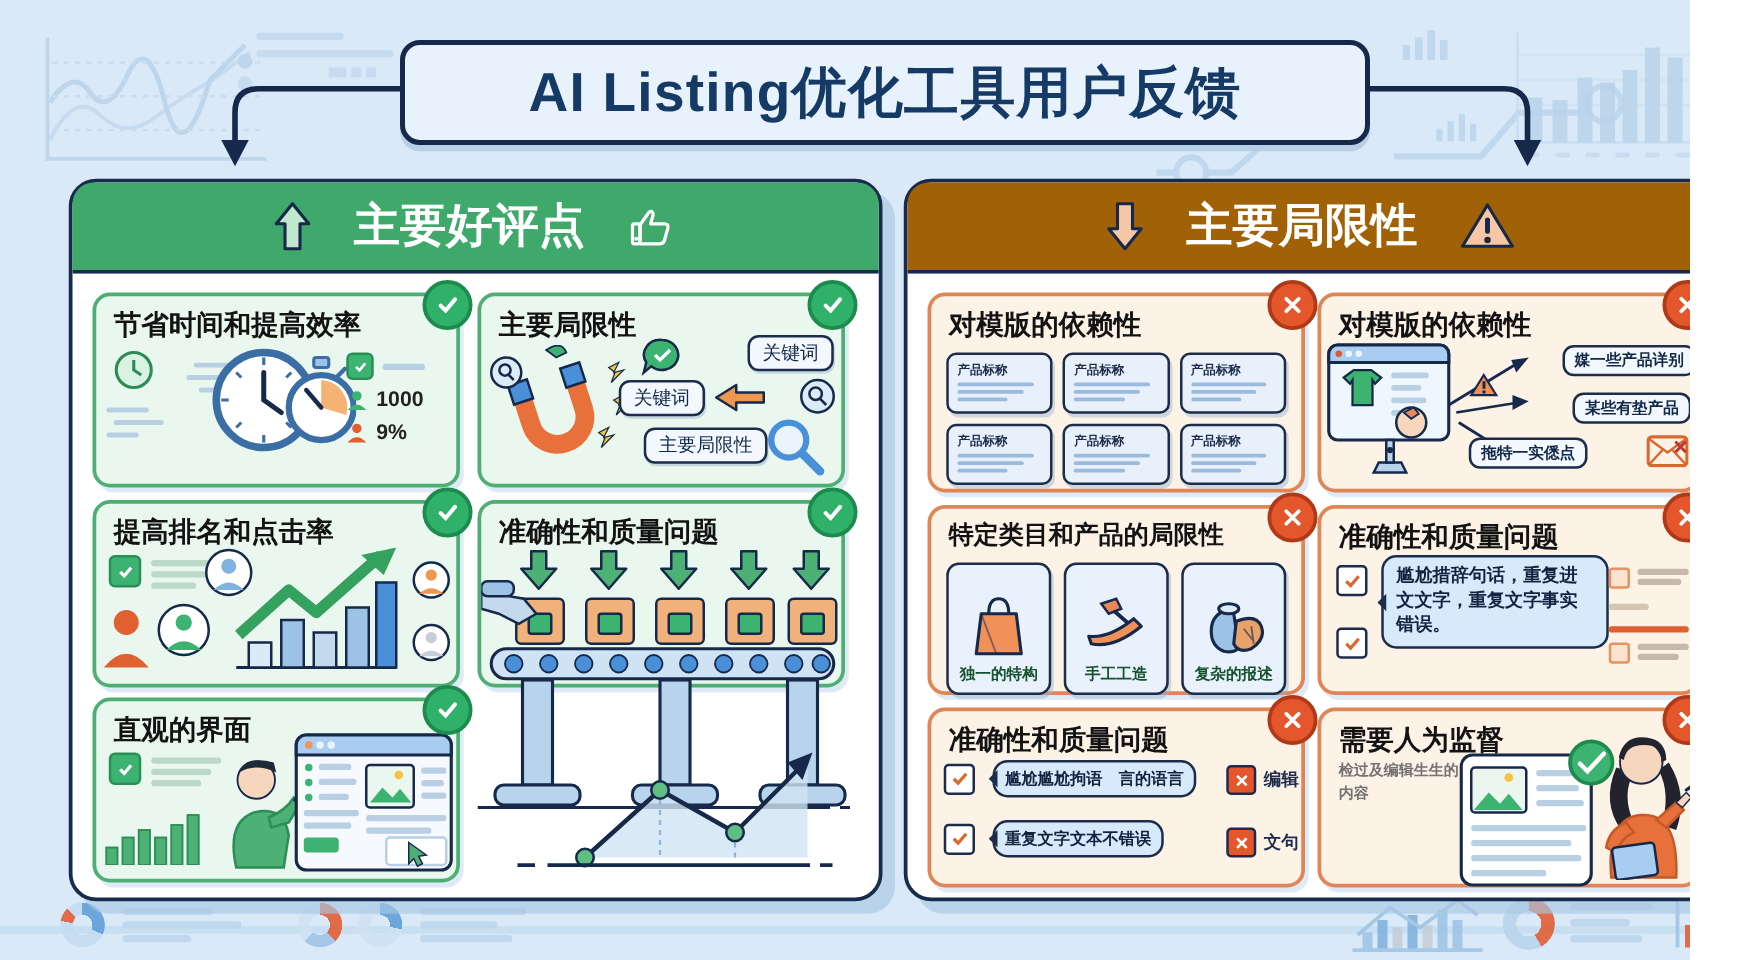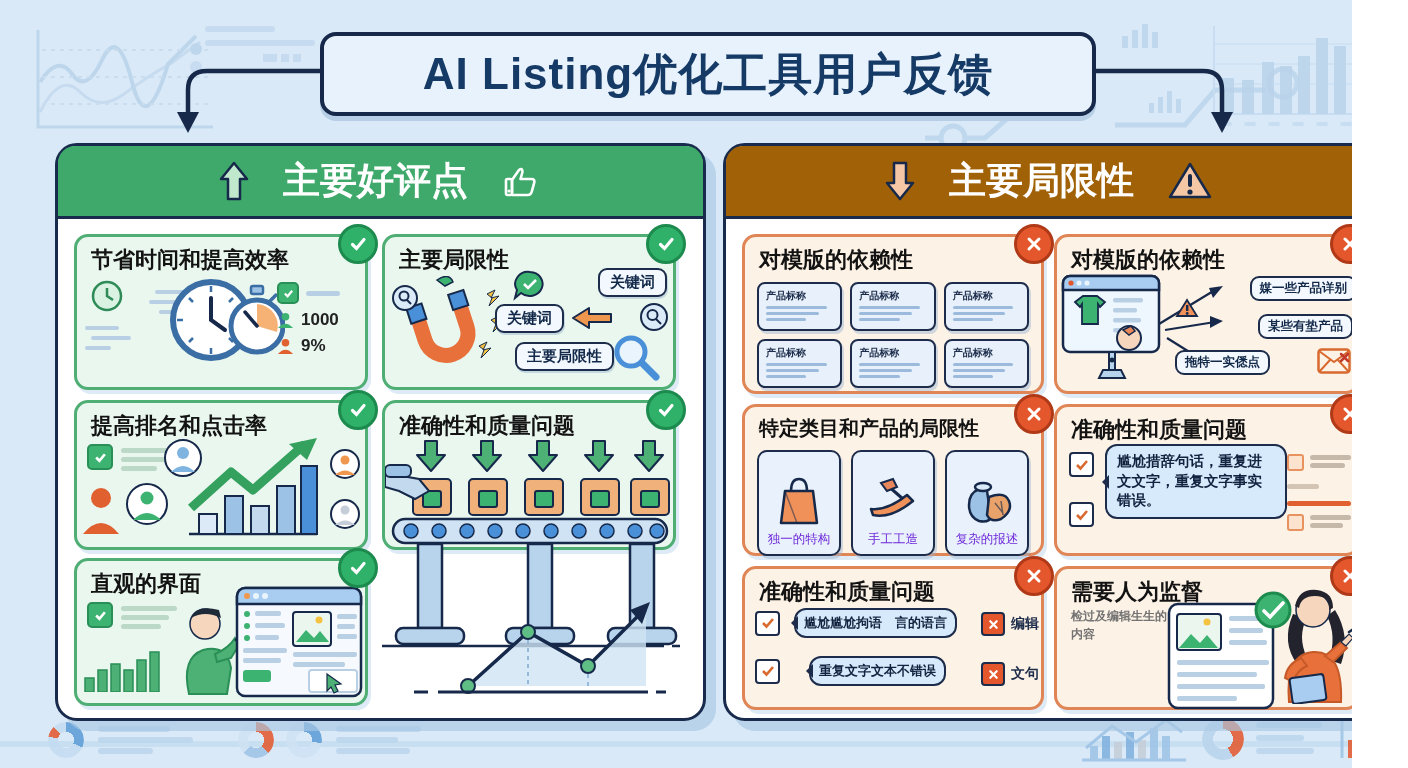--- a/index.html
+++ b/index.html
@@ -22,29 +22,29 @@
   .card{position:absolute;border-radius:14px;box-shadow:3px 4px 0 rgba(160,195,225,.35)}
   .card.g{background:#eaf7ef;border:3px solid #4fae74}
   .card.o{background:#fdf2e6;border:3px solid #e08556}
   .card-title{font-size:22px;font-weight:800;color:#131313;padding:10px 14px 2px;line-height:1.15}
   .badge{position:absolute;top:-13px;right:-13px;width:34px;height:34px;border-radius:50%;display:flex;align-items:center;justify-content:center;z-index:3}
   .badge.ok{background:#2fb16a;border:3px solid #1d8a4e}
   .badge.no{background:#e4562b;border:3px solid #b03a17}
   .ln{height:5px;border-radius:3px;background:#b9cfe4;margin:4px 0}
   .cb-g{width:22px;height:22px;border-radius:5px;background:#3cb371;border:2px solid #2a8f57;display:flex;align-items:center;justify-content:center;flex:none}
   .cb-o{width:21px;height:21px;border-radius:4px;background:#fff;border:2.5px solid #1c2c4a;display:flex;align-items:center;justify-content:center;flex:none}
-  .kw-pill{background:#f2f8fd;border:2.5px solid #1c2c4a;border-radius:9px;font-weight:700;color:#13294a;padding:3px 10px;font-size:15px;display:inline-block;box-shadow:1px 2px 0 rgba(140,170,200,.4)}
+  .kw-pill{background:#f2f8fd;border:2.5px solid #1c2c4a;border-radius:9px;font-weight:400;color:#13294a;padding:3px 10px;font-size:15px;display:inline-block;box-shadow:1px 2px 0 rgba(140,170,200,.4)}
   .pill-sm{background:#f2f8fd;border:2px solid #1c2c4a;border-radius:9px;font-weight:700;color:#13294a;padding:2px 8px;font-size:12.5px;display:inline-block;white-space:nowrap}
   .bubble{background:#d7eafc;border:2.5px solid #1c2c4a;border-radius:12px;padding:6px 10px;font-size:14.5px;font-weight:700;color:#13233f;position:relative;line-height:1.35}
   .bubble:before{content:"";position:absolute;left:-12px;top:50%;margin-top:-7px;border:7px solid transparent;border-right-color:#1c2c4a}
   .mini-tpl{background:#e7f0fb;border:2px solid #1c2c4a;border-radius:8px;padding:5px 7px;box-shadow:2px 3px 0 rgba(150,180,210,.45)}
   .mini-tpl .tl{font-size:10px;font-weight:800;color:#1c2c4a;margin-bottom:3px}
   .mini-tpl .ln{height:3px;margin:3px 0;background:#9cbbdc}
   .sub-card{background:#e9f2fc;border:2.5px solid #1c2c4a;border-radius:10px;display:flex;flex-direction:column;align-items:center;justify-content:flex-end;padding:6px 4px;box-shadow:2px 3px 0 rgba(150,180,210,.45)}
-  .sub-card .lbl{font-size:12.5px;font-weight:400;color:#6d28d9;margin-top:4px;white-space:nowrap}
+  .sub-card .lbl{font-size:12.5px;font-weight:700;color:#14532d;margin-top:4px;white-space:nowrap}
   .xsq{width:20px;height:20px;border-radius:4px;background:#e4562b;border:2px solid #1c2c4a;display:flex;align-items:center;justify-content:center;flex:none}
   .stat-row{display:flex;align-items:center;gap:7px;font-size:17px;font-weight:800;color:#222;margin:6px 0}
 </style>
 </head>
 <body>
 
 <div id="canvas">
 
   <div class="frame"></div>
 
@@ -736,21 +736,21 @@
           <span class="bubble" style="font-size:13px;padding:4px 8px">尴尬尴尬拘语　言的语言</span>
         </div>
         <div style="position:absolute;right:2px;top:6px;display:flex;align-items:center;gap:6px;font-size:14px;font-weight:800;color:#1c2c4a">
           <span class="xsq">
               <svg width="11" height="11" viewBox="0 0 12 12">
                 <path d="M2.5 2.5 l7 7 M9.5 2.5 l-7 7" stroke="#fff" stroke-width="2.4" stroke-linecap="round"></path>
               </svg>
             </span>
           <span>编辑</span>
         </div>
-        <div style="position:absolute;left:10px;top:50px;display:flex;align-items:center;gap:29px">
+        <div style="position:absolute;left:10px;top:50px;display:flex;align-items:center;gap:14px">
           <span class="cb-o">
               <svg width="14" height="14" viewBox="0 0 14 14">
                 <path d="M2 7 l3.5 3.5 L12 3" stroke="#d86a2f" stroke-width="2.6" fill="none"></path>
               </svg>
             </span>
           <span class="bubble" style="font-size:13px;padding:4px 8px">重复文字文本不错误</span>
         </div>
         <div style="position:absolute;right:2px;top:56px;display:flex;align-items:center;gap:6px;font-size:14px;font-weight:800;color:#1c2c4a">
           <span class="xsq">
               <svg width="11" height="11" viewBox="0 0 12 12">

